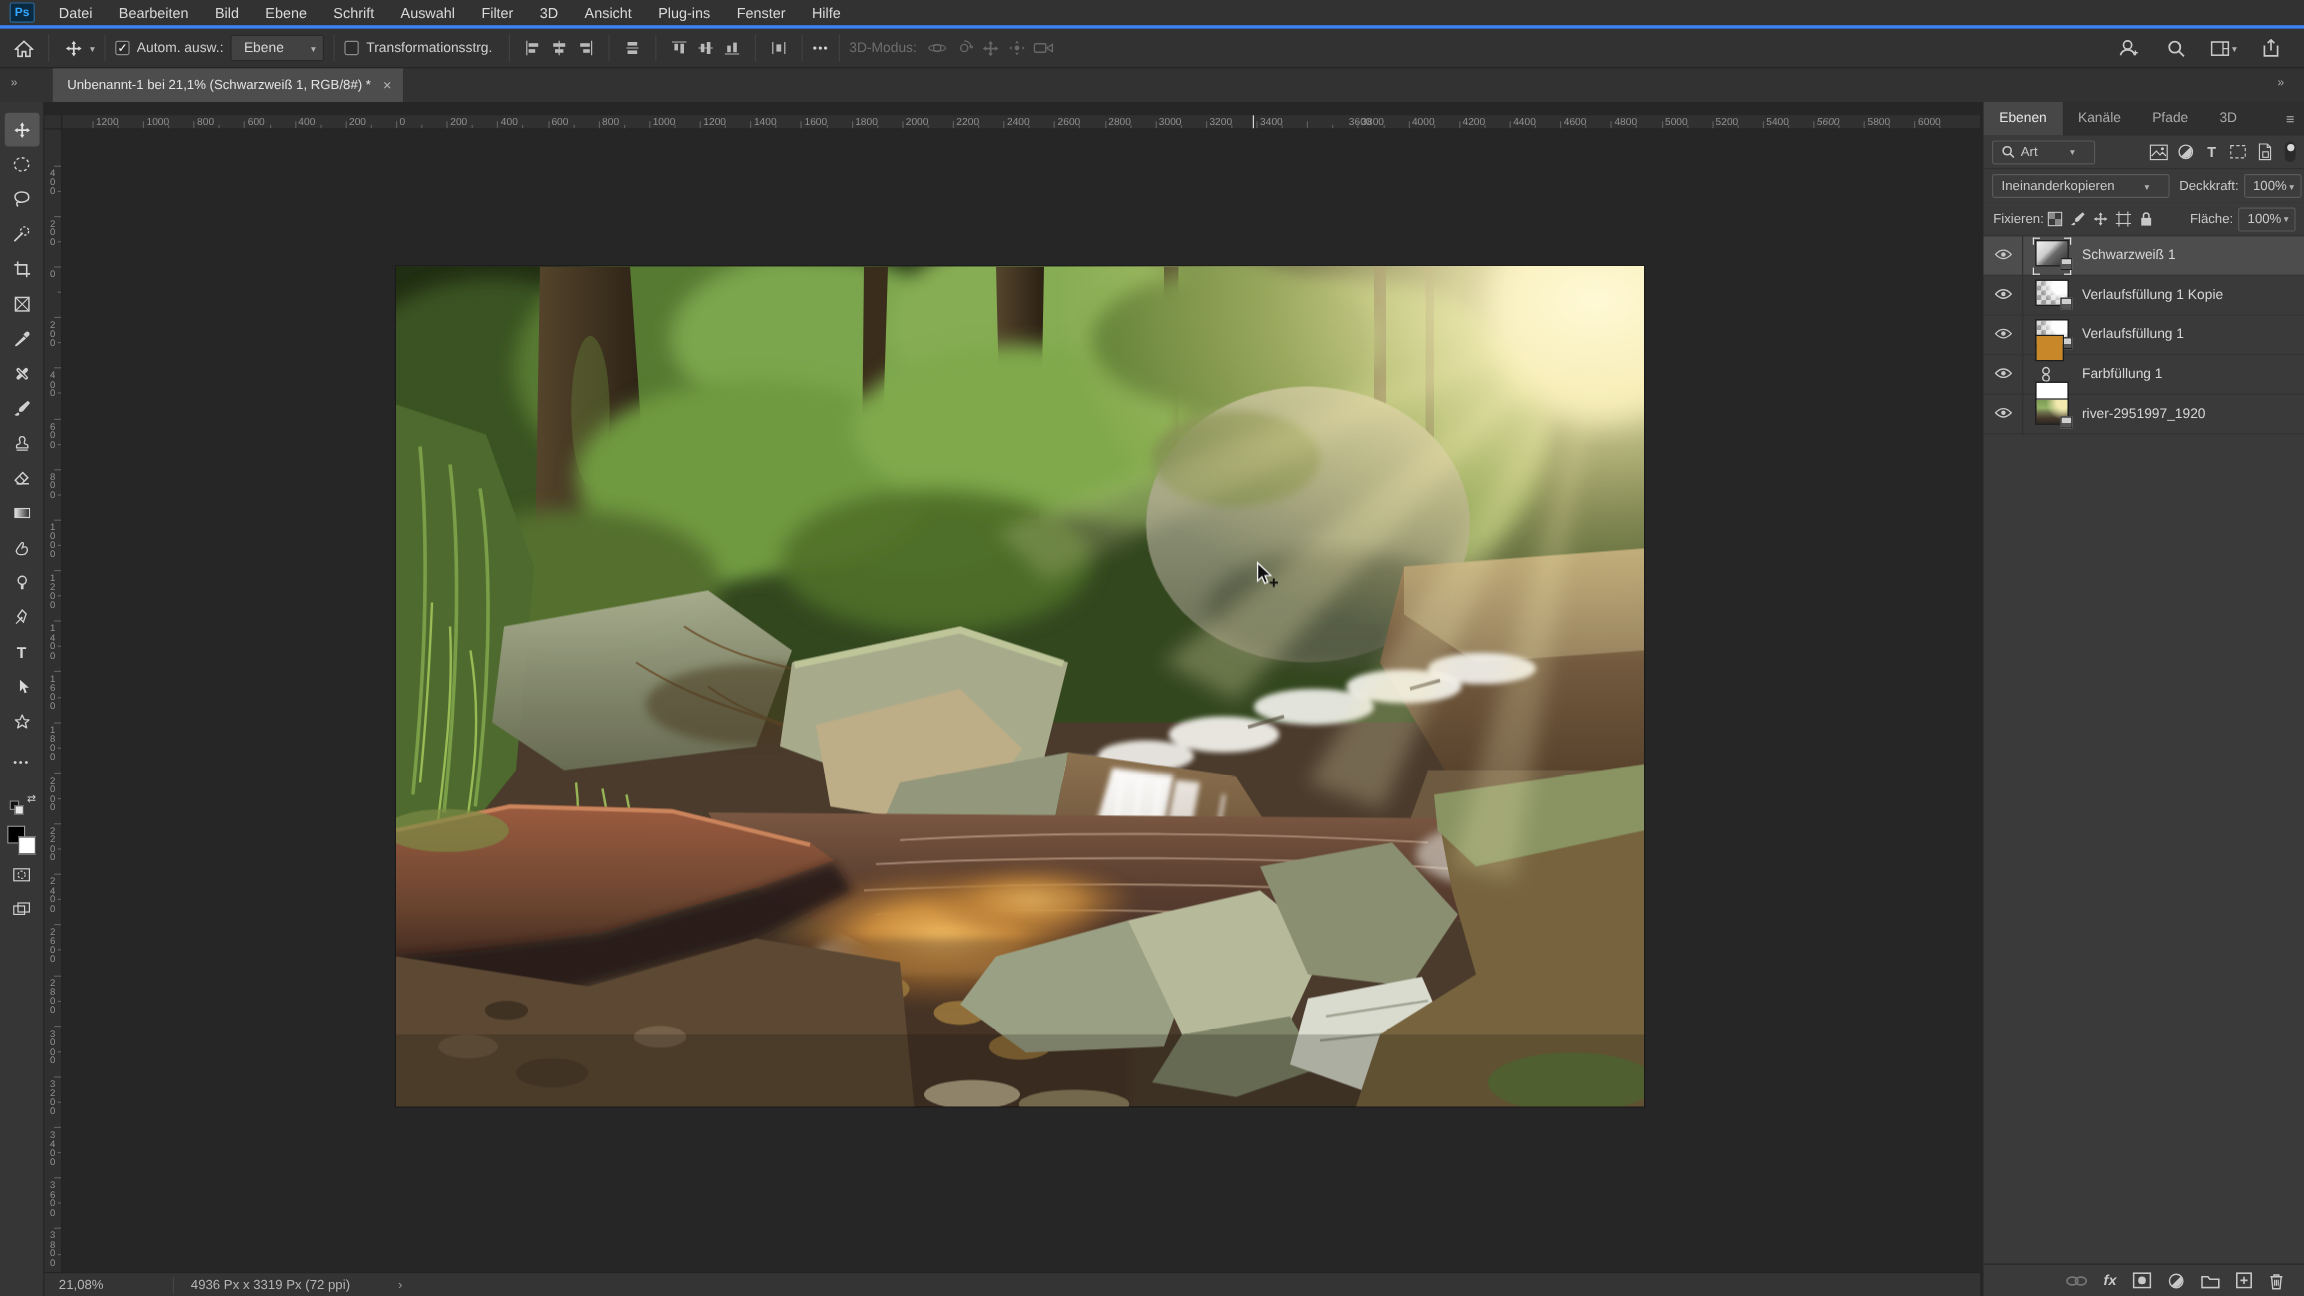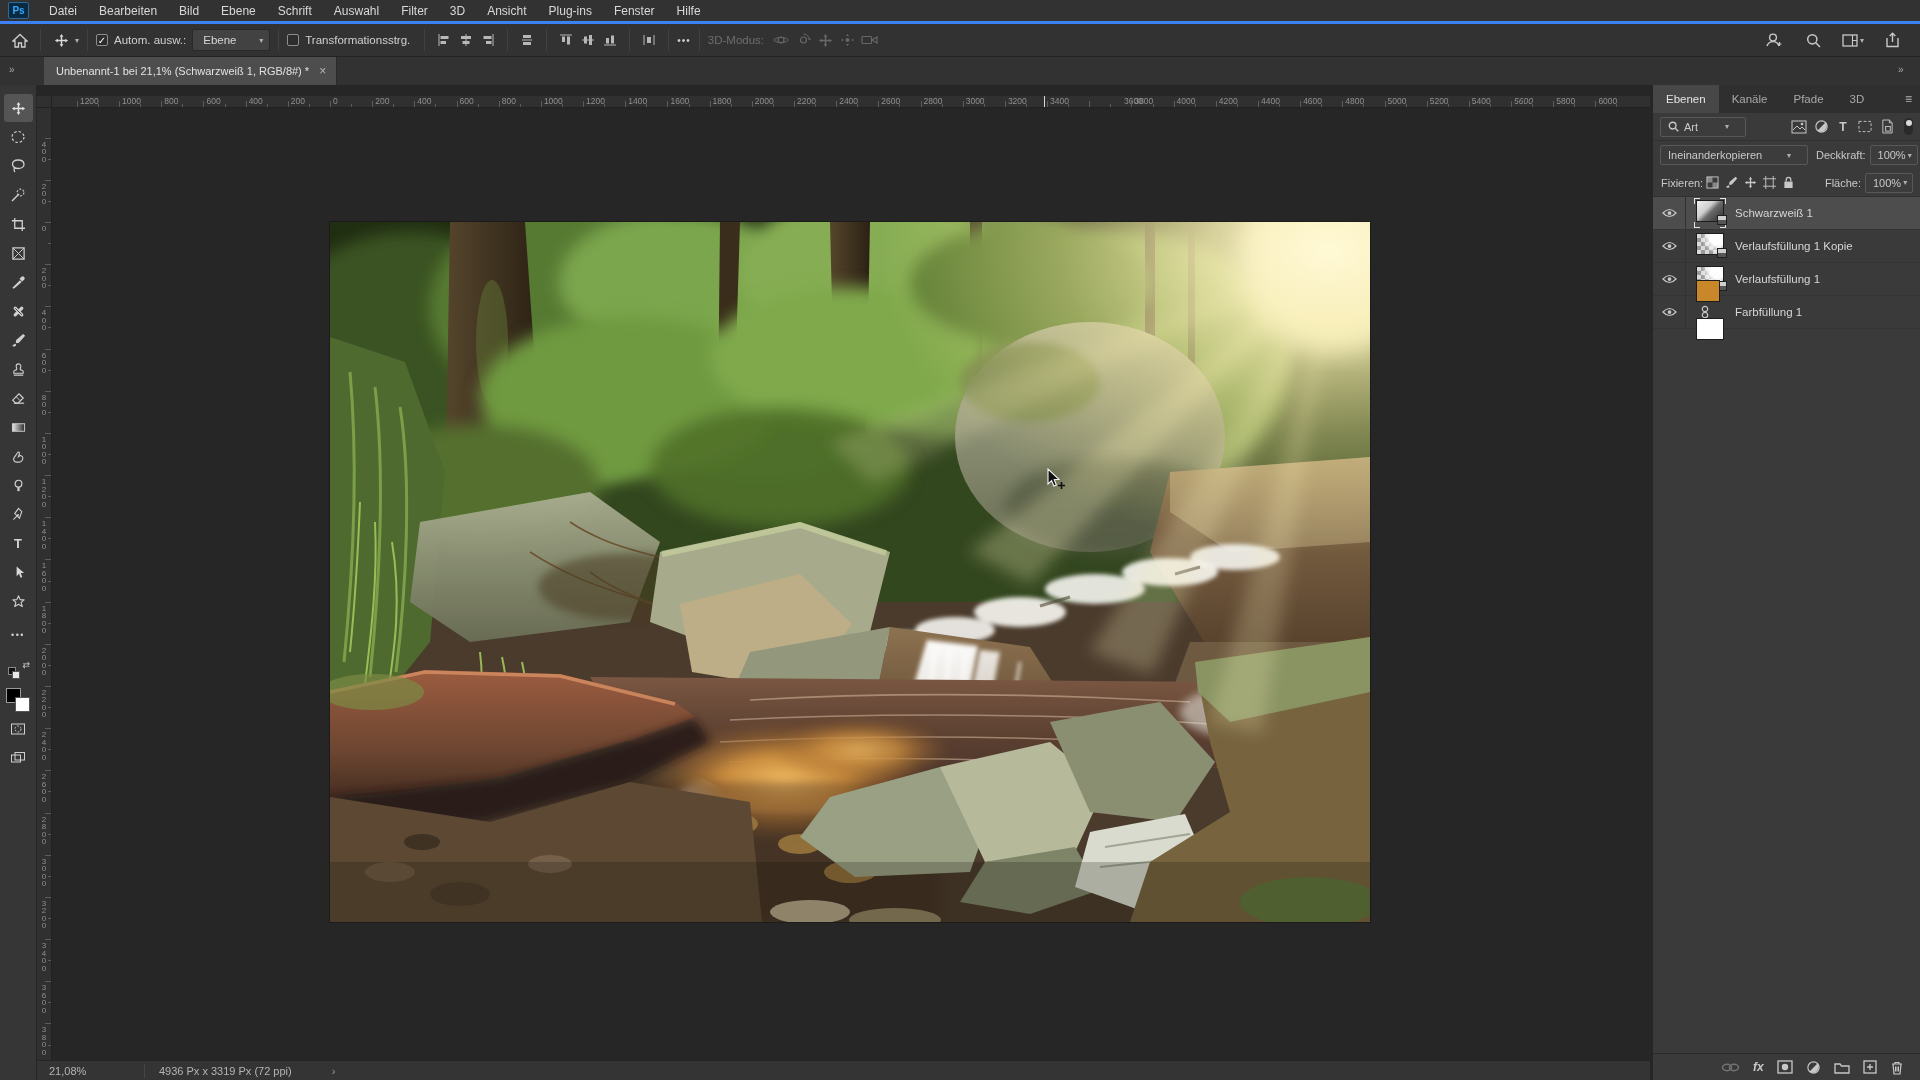--- a/index.html
+++ b/index.html
@@ -1042,20 +1042,31 @@
           </span>
           <span style="width:8px;"></span>
           <span class="sel-wrap"><span class="lthumb solid" style="background:#c8882a"></span><span class="chain">
               <svg width="8" height="14" viewBox="0 0 8 14">
                 <circle cx="4" cy="4" r="2.7" fill="none" stroke="#c8c8c8" stroke-width="1.2"></circle>
                 <circle cx="4" cy="10" r="2.7" fill="none" stroke="#c8c8c8" stroke-width="1.2"></circle>
               </svg>
             </span><span class="lthumb mask"></span></span>
           <span class="lname">Farbfüllung 1</span>
         </div>
+        <div class="layer-row">
+          <span class="eye-col">
+            <span class="eye-btn"><svg width="15" height="10" viewBox="0 0 16 10">
+                <path d="M1 5 Q8 -2.5 15 5 Q8 12.5 1 5 Z" fill="none" stroke="#c8c8c8" stroke-width="1.2"></path>
+                <circle cx="8" cy="5" r="2" fill="#c8c8c8"></circle>
+              </svg></span>
+          </span>
+          <span style="width:8px;"></span>
+          <span class="sel-wrap"><span class="lthumb photo"><span class="badge"></span></span></span>
+          <span class="lname">river-2951997_1920</span>
+        </div>
       </div>
 
     <div class="panel-bottom">
       <span class="pb-ico">
           <svg width="19" height="11" viewBox="0 0 19 11">
             <ellipse cx="6" cy="5.5" rx="4.5" ry="3.2" fill="none" stroke="#757575" stroke-width="1.5"></ellipse>
             <ellipse cx="13" cy="5.5" rx="4.5" ry="3.2" fill="none" stroke="#757575" stroke-width="1.5"></ellipse>
           </svg>
         </span>
       <span class="pb-ico fx-txt">fx</span>

